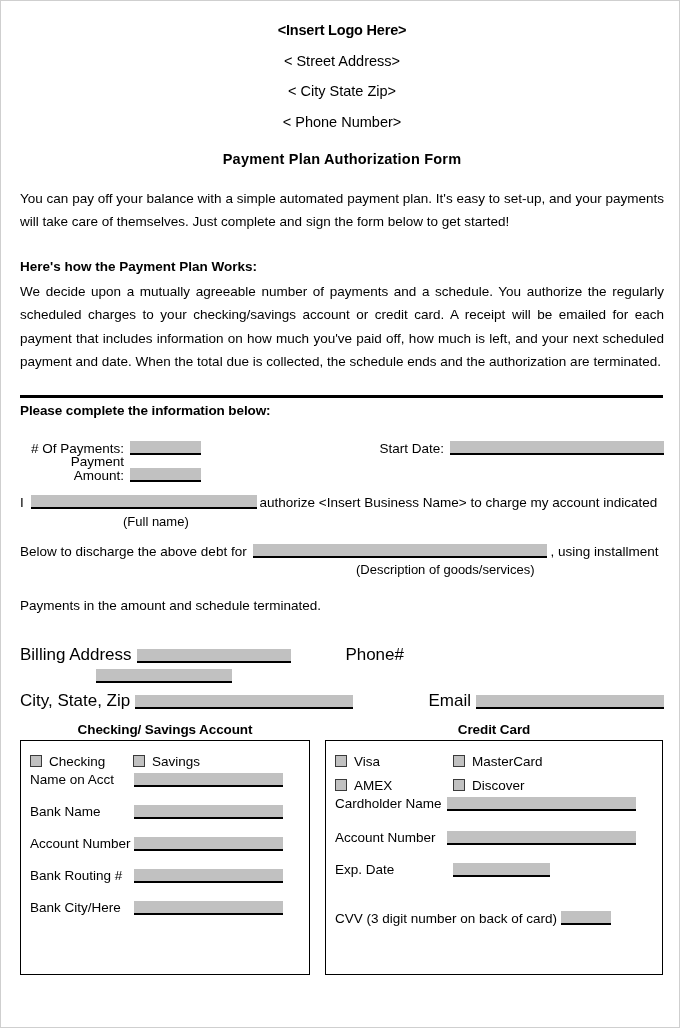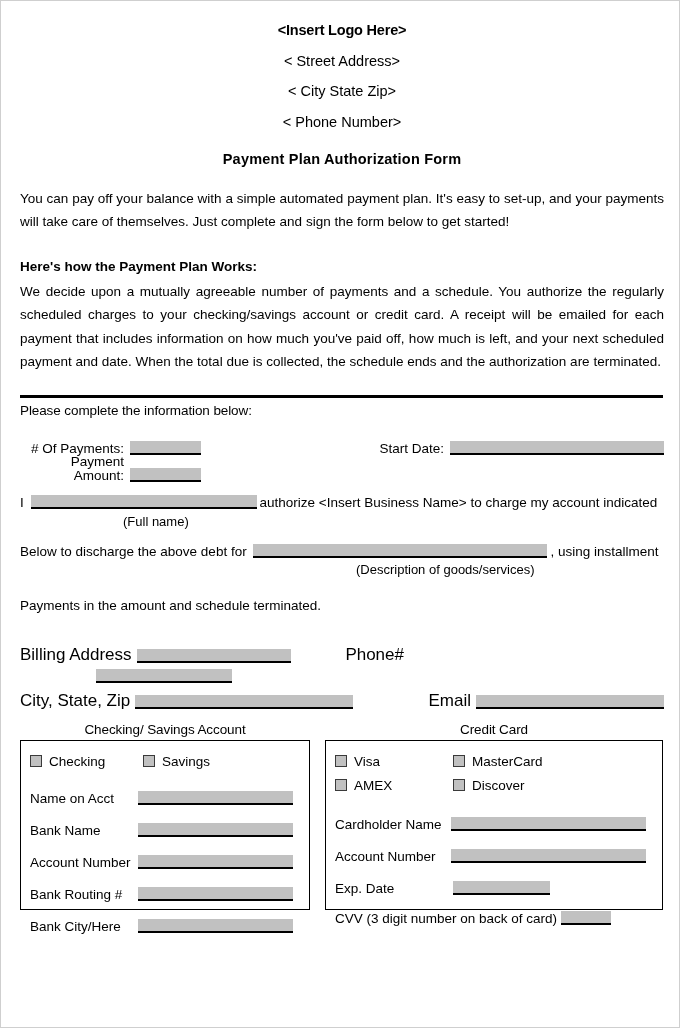--- a/index.html
+++ b/index.html
@@ -74,21 +74,21 @@
 
   
   .rule {
     height: 3px;
     background: #000000;
     margin: 22px 0 0 0;
     width: 643px;
   }
   .complete-head {
     font-size: 13.5px;
-    font-weight: normal;
+    font-weight: bold;
     padding-top: 5px;
     letter-spacing: -0.1px;
   }
 
   
   .fld {
     display: inline-block;
     background: #c1c1c1;
     border-bottom: 2.5px solid #000000;
     height: 12px;
@@ -171,31 +171,31 @@
   .boxes {
     display: flex;
     padding-top: 14px;
     gap: 15px;
   }
   .boxcol { position: relative; }
   .boxcol-left  { width: 290px; }
   .boxcol-right { width: 338px; }
   .box-title {
     text-align: center;
-    font-weight: normal;
+    font-weight: bold;
     font-size: 13.5px;
     line-height: 1;
     padding-bottom: 4px;
     letter-spacing: -0.1px;
   }
   .box {
     border: 1.6px solid #000000;
     box-sizing: border-box;
-    height: 170px;
-    padding: 8px 16px 0 9px;
+    height: 235px;
+    padding: 8px 26px 0 9px;
   }
   .cbrow {
     display: flex;
     align-items: center;
     font-size: 13.5px;
     height: 24px;
   }
   .chk {
     width: 12px;
     height: 12px;
@@ -204,21 +204,20 @@
     box-sizing: border-box;
     display: inline-block;
     margin-right: 7px;
     flex: none;
   }
   .cbitem { display: flex; align-items: center; }
   .cbitem-2 { margin-left: auto; }
   .cc-left  { width: 118px; }
   .frow {
     display: flex;
-    align-items: flex-end;
     font-size: 13.5px;
     height: 32px;
   }
   .flabel { line-height: 1; }
   .cvv-row {
     display: flex;
     align-items: flex-end;
     font-size: 13.5px;
     height: 30px;
   }

